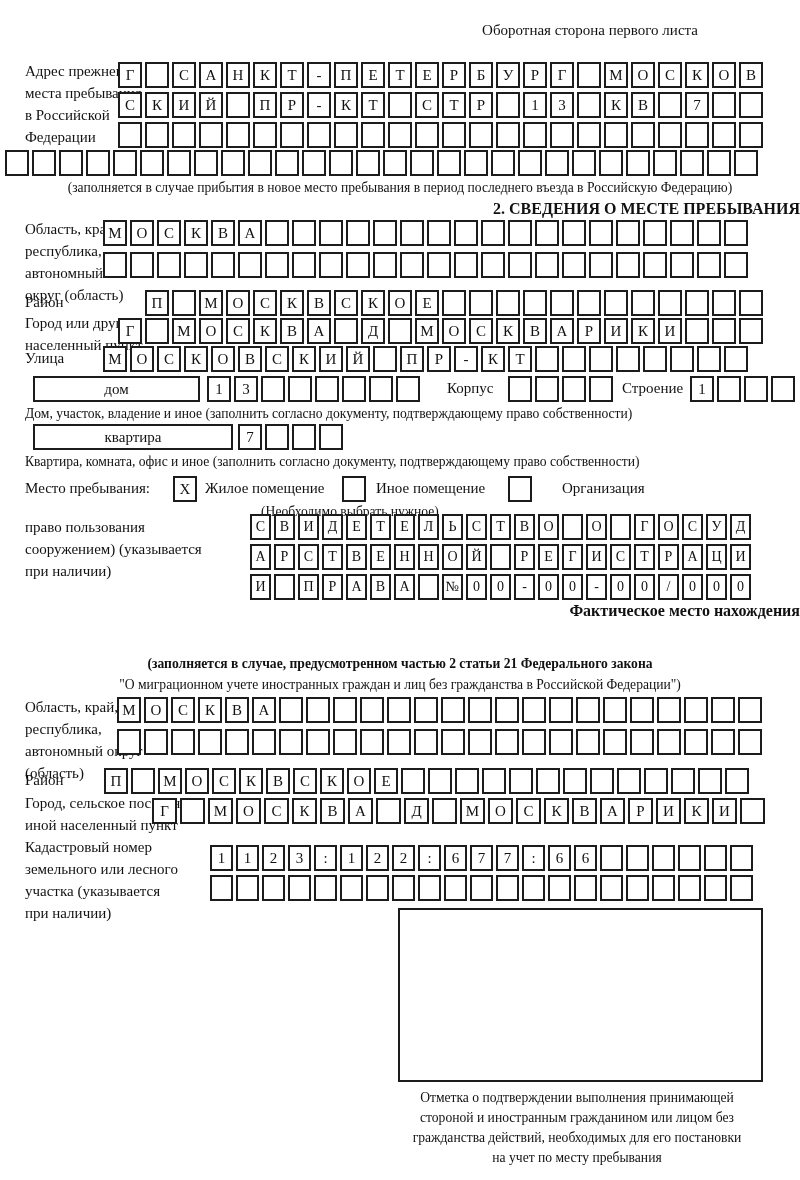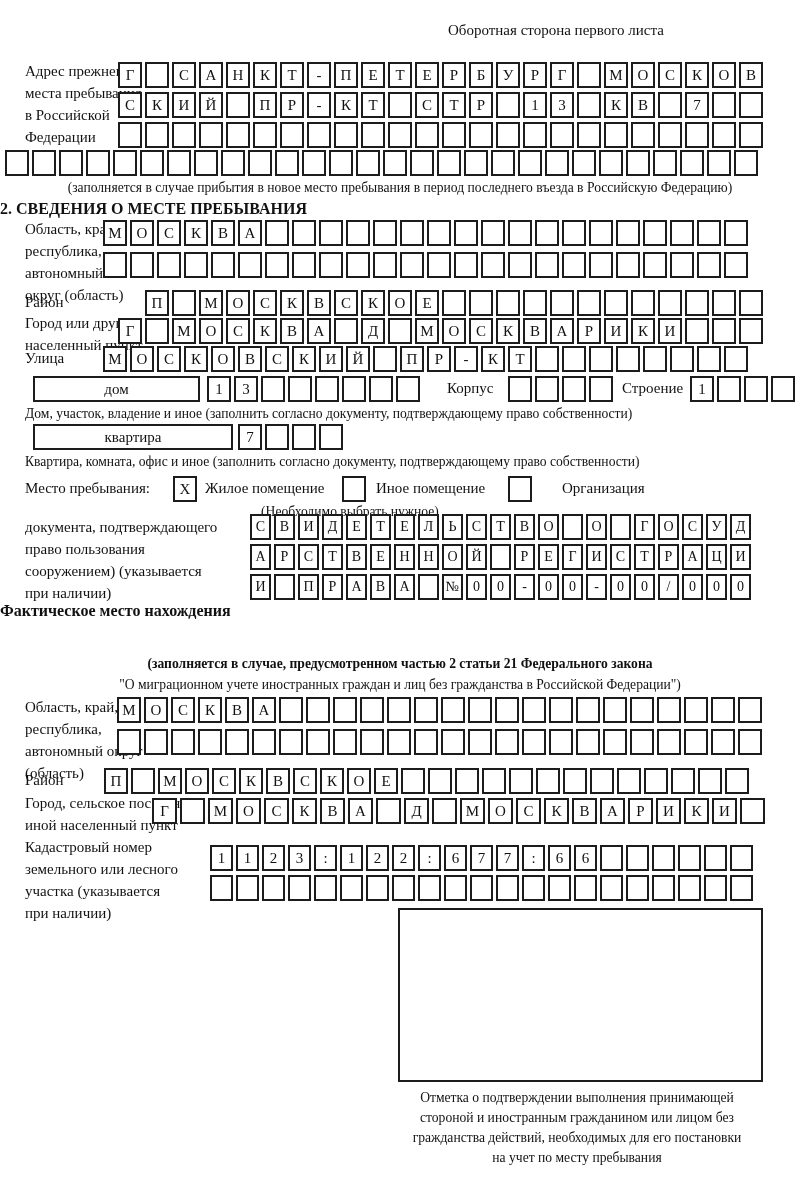--- a/index.html
+++ b/index.html
@@ -9,30 +9,30 @@
   .cells{display:flex;gap:3px;}
   .box{box-sizing:border-box;width:24px;height:26px;border:2px solid #1c1c1c;
        display:flex;align-items:center;justify-content:center;
        font-size:15px;line-height:1;background:#fff;}
   .cells.small .box{width:21px;height:26px;font-size:14px;}
   .cells.mid .box{width:23px;height:26px;}
   .cells.wide .box{width:25px;height:26px;}
   .lbl{line-height:22px;}
   .cap{font-size:13.6px;}
   .capc{text-align:center;width:800px;left:0;}
-  .ttl{font-weight:bold;text-align:left;width:800px;left:0;font-size:16px;}
+  .ttl{font-weight:bold;text-align:right;width:800px;left:0;font-size:16px;}
   .fieldrect{box-sizing:border-box;border:2px solid #1c1c1c;height:26px;
        display:flex;align-items:center;justify-content:center;background:#fff;}
   .bigrect{box-sizing:border-box;border:2px solid #1c1c1c;background:#fff;}
   .note-lines div{line-height:20px;}
 </style>
 </head>
 <body>
 
-<div class="abs" style="left:448px;top:22px;width:320px;text-align:left;">Оборотная сторона первого листа</div>
+<div class="abs" style="left:430px;top:22px;width:320px;text-align:center;">Оборотная сторона первого листа</div>
 
 <div class="abs lbl" style="left:25px;top:60px;">
   <div>Адрес прежнего</div>
   <div>места пребывания</div>
   <div>в Российской</div>
   <div>Федерации</div>
 </div>
 <div class="abs cells" style="left:118px;top:62px;">
     <span class="box">Г</span>
     <span class="box"></span>
@@ -329,21 +329,20 @@
 <div class="abs" style="left:25px;top:480px;">Место пребывания:</div>
 <span class="abs box" style="left:173px;top:476px;">X</span>
 <div class="abs" style="left:205px;top:480px;text-align:right;">Жилое помещение</div>
 <span class="abs box" style="left:342px;top:476px;"></span>
 <div class="abs" style="left:376px;top:480px;">Иное помещение</div>
 <span class="abs box" style="left:508px;top:476px;"></span>
 <div class="abs" style="left:562px;top:480px;">Организация</div>
 <div class="abs cap" style="left:170px;top:504px;width:360px;text-align:center;">(Необходимо выбрать нужное)</div>
 
 <div class="abs lbl" style="left:25px;top:516px;">
-  <div>документа, подтверждающего</div>
   <div>право пользования</div>
   <div>сооружением) (указывается</div>
   <div>при наличии)</div>
 </div>
 <div class="abs cells small" style="left:250px;top:514px;">
     <span class="box">С</span>
     <span class="box">В</span>
     <span class="box">И</span>
     <span class="box">Д</span>
     <span class="box">Е</span>

